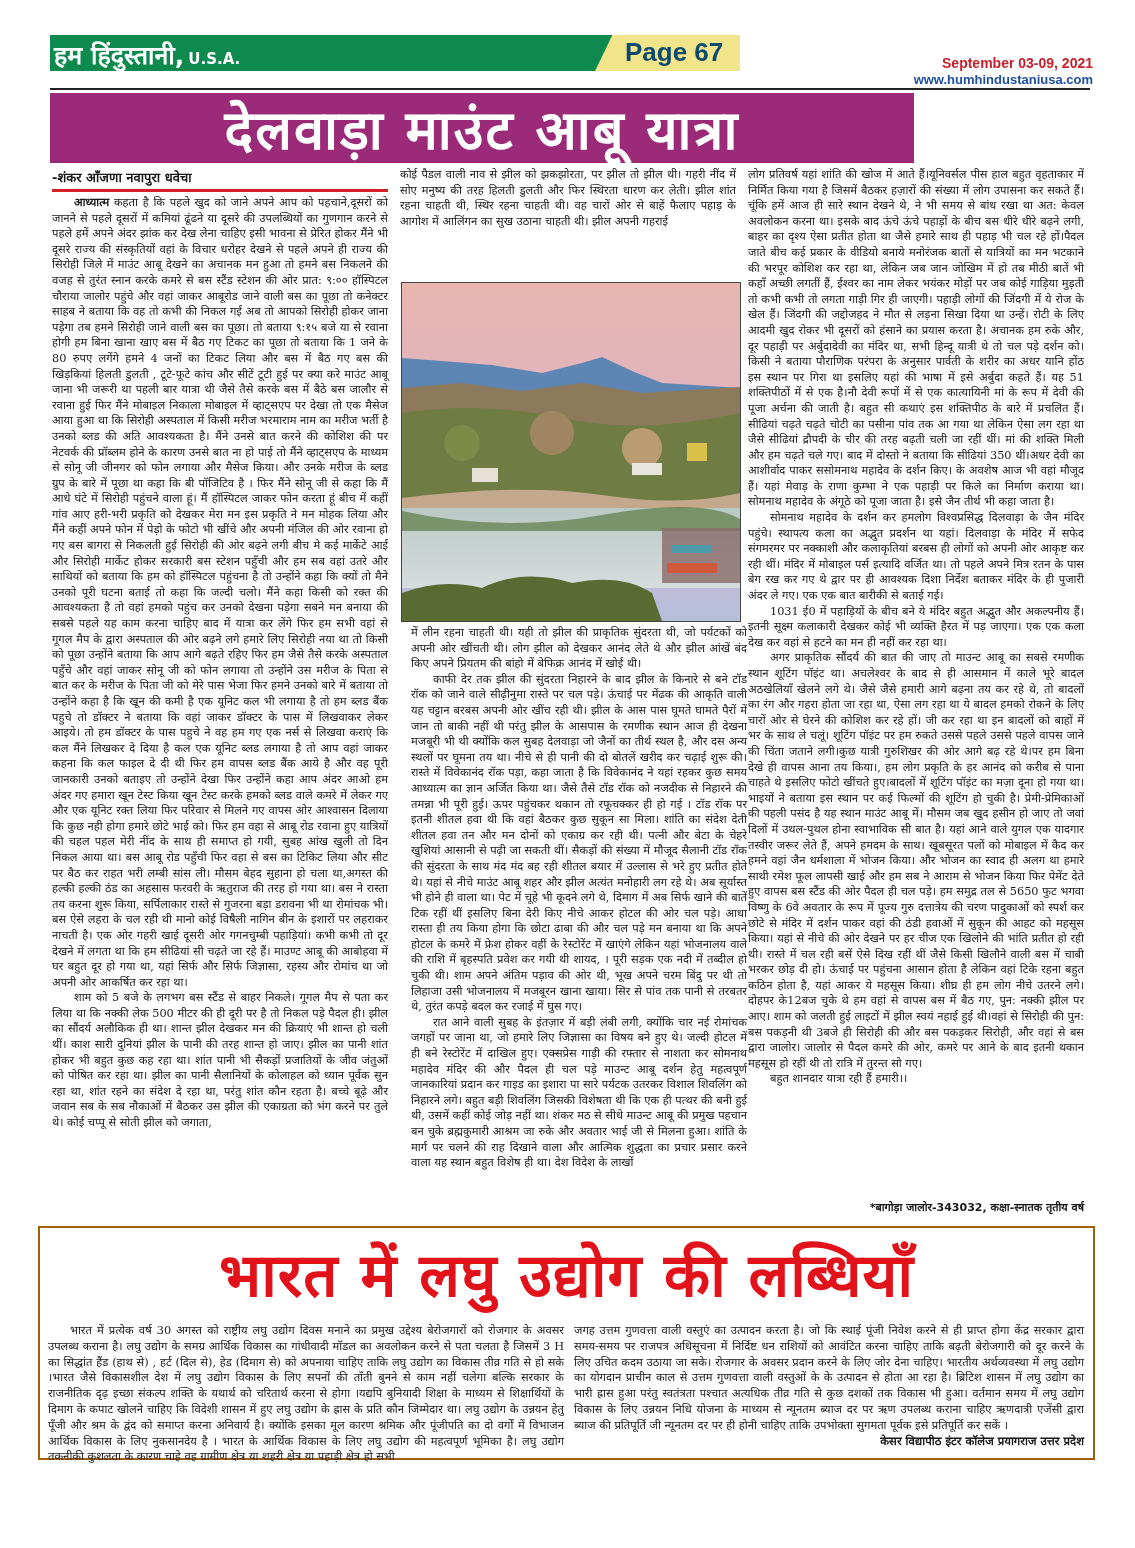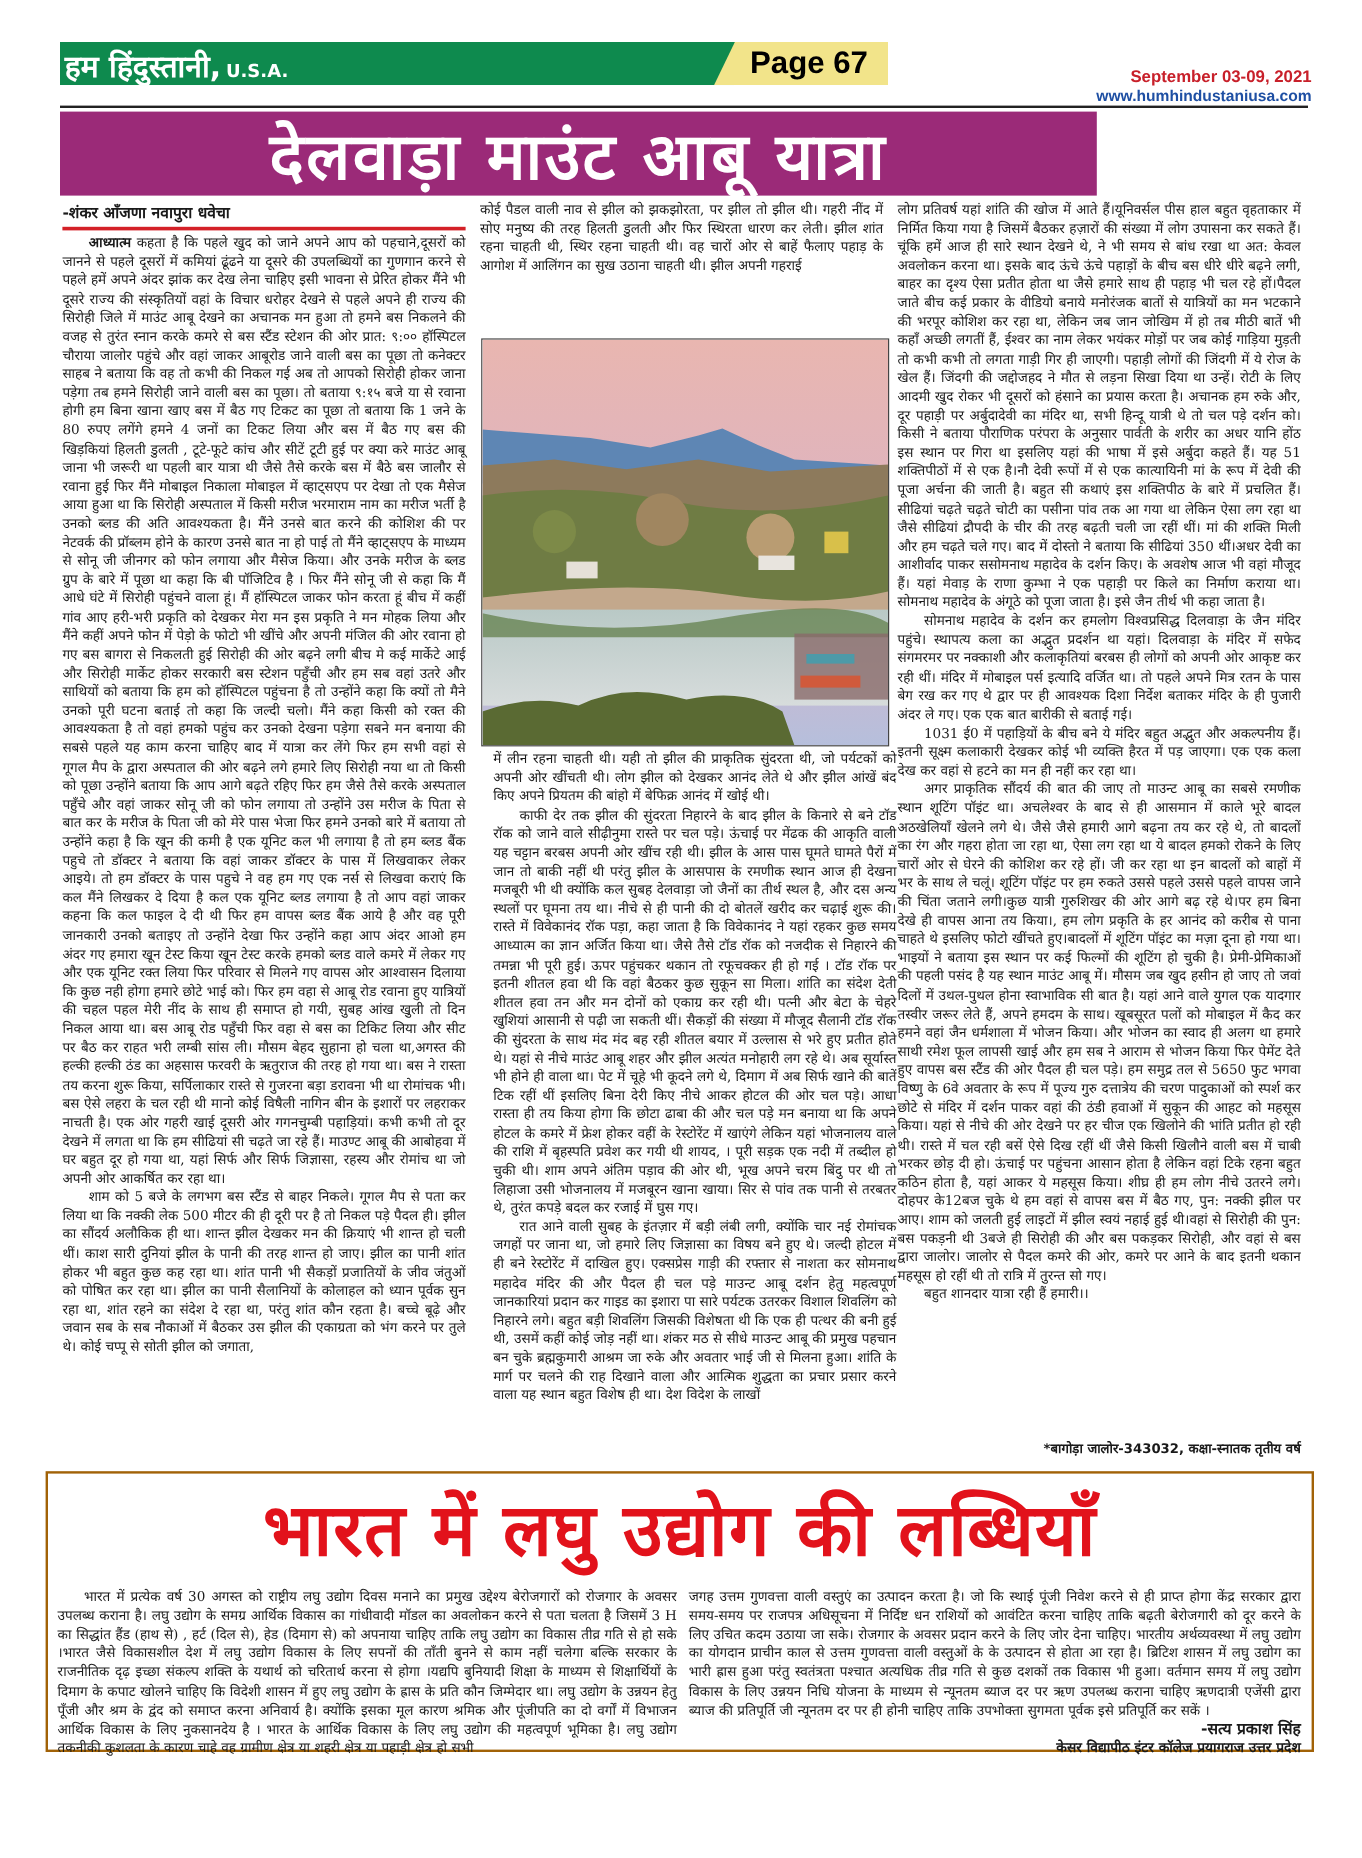--- a/index.html
+++ b/index.html
@@ -2,21 +2,21 @@
 <html><head>
 <meta charset="utf-8">
 <style>
   html, body { margin: 0; padding: 0; background: #ffffff; }
   body { width: 1135px; height: 1548px; position: relative; overflow: hidden; font-family: "DejaVu Serif", serif; color: #1a1a1a; }
   .masthead { position: absolute; left: 50px; top: 35px; width: 1040px; height: 36px; }
   .brand-bar { position: absolute; left: 0; top: 0; width: 585px; height: 36px; background: #0e8a4e; clip-path: polygon(0 0, 100% 0, 96% 100%, 0 100%); }
   .brand { position: absolute; left: 4px; top: 2px; font-family: "DejaVu Sans", sans-serif; font-weight: bold; font-size: 25px; color: #ffffff; white-space: nowrap; }
   .brand small { font-size: 15px; margin-left: 4px; }
   .page-tag { position: absolute; left: 545px; top: 0; width: 145px; height: 36px; background: #f2e48a; clip-path: polygon(12% 0, 100% 0, 100% 100%, 0 100%); }
-  .page-tag span { position: absolute; left: 30px; top: 2px; font-family: "Liberation Sans", sans-serif; font-weight: bold; font-size: 26px; color: #000000; text-align: right; }
+  .page-tag span { position: absolute; left: 30px; top: 2px; font-family: "Liberation Sans", sans-serif; font-weight: bold; font-size: 26px; color: #0c4a6e; text-align: right; }
   .date-line { position: absolute; right: 42px; top: 55px; font-family: "Liberation Sans", sans-serif; font-weight: bold; font-size: 14px; color: #c8202a; text-align: right; }
   .url-line { position: absolute; right: 42px; top: 72px; font-family: "Liberation Sans", sans-serif; font-weight: bold; font-size: 13px; color: #1e4fa3; text-align: right; }
   .rule-top { position: absolute; left: 50px; top: 88px; width: 1040px; height: 2px; background: #222; }
   .headline-band { position: absolute; left: 50px; top: 93px; width: 864px; height: 70px; background: #9b2a78; display: flex; align-items: center; justify-content: center; }
   .headline-band h1 { margin: 0; font-family: "DejaVu Sans", sans-serif; font-weight: bold; font-size: 54px; color: #ffffff; letter-spacing: 2px; }
   .col { position: absolute; font-size: 11.3px; line-height: 15.6px; text-align: justify; }
   .col p { margin: 0 0 0 0; text-indent: 22px; }
   .col p.noindent { text-indent: 0; }
   .col1 { left: 52px; top: 195px; width: 336px; }
   .col2 { left: 400px; top: 167px; width: 336px; }
@@ -117,17 +117,16 @@
 <div class="signoff">*बागोड़ा जालोर-343032, कक्षा-स्नातक तृतीय वर्ष</div>
 
 <div class="box2">
   <h2>भारत में लघु उद्योग की लब्धियाँ</h2>
   <div class="b2col b2col1">
     <p>भारत में प्रत्येक वर्ष 30 अगस्त को राष्ट्रीय लघु उद्योग दिवस मनाने का प्रमुख उद्देश्य बेरोजगारों को रोजगार के अवसर उपलब्ध कराना है। लघु उद्योग के समग्र आर्थिक विकास का गांधीवादी मॉडल का अवलोकन करने से पता चलता है जिसमें 3 H का सिद्धांत हैंड (हाथ से) , हर्ट (दिल से), हेड (दिमाग से) को अपनाया चाहिए ताकि लघु उद्योग का विकास तीव्र गति से हो सके ।भारत जैसे विकासशील देश में लघु उद्योग विकास के लिए सपनों की ताँती बुनने से काम नहीं चलेगा बल्कि सरकार के राजनीतिक दृढ़ इच्छा संकल्प शक्ति के यथार्थ को चरितार्थ करना से होगा ।यद्यपि बुनियादी शिक्षा के माध्यम से शिक्षार्थियों के दिमाग के कपाट खोलने चाहिए कि विदेशी शासन में हुए लघु उद्योग के ह्रास के प्रति कौन जिम्मेदार था। लघु उद्योग के उन्नयन हेतु पूँजी और श्रम के द्वंद को समाप्त करना अनिवार्य है। क्योंकि इसका मूल कारण श्रमिक और पूंजीपति का दो वर्गों में विभाजन आर्थिक विकास के लिए नुकसानदेय है । भारत के आर्थिक विकास के लिए लघु उद्योग की महत्वपूर्ण भूमिका है। लघु उद्योग तकनीकी कुशलता के कारण चाहे वह ग्रामीण क्षेत्र या शहरी क्षेत्र या पहाड़ी क्षेत्र हो सभी</p>
   </div>
   <div class="b2col b2col2">
     <p style="text-indent:0">जगह उत्तम गुणवत्ता वाली वस्तुएं का उत्पादन करता है। जो कि स्थाई पूंजी निवेश करने से ही प्राप्त होगा केंद्र सरकार द्वारा समय-समय पर राजपत्र अधिसूचना में निर्दिष्ट धन राशियों को आवंटित करना चाहिए ताकि बढ़ती बेरोजगारी को दूर करने के लिए उचित कदम उठाया जा सके। रोजगार के अवसर प्रदान करने के लिए जोर देना चाहिए। भारतीय अर्थव्यवस्था में लघु उद्योग का योगदान प्राचीन काल से उत्तम गुणवत्ता वाली वस्तुओं के के उत्पादन से होता आ रहा है। ब्रिटिश शासन में लघु उद्योग का भारी ह्रास हुआ परंतु स्वतंत्रता पश्चात अत्यधिक तीव्र गति से कुछ दशकों तक विकास भी हुआ। वर्तमान समय में लघु उद्योग विकास के लिए उन्नयन निधि योजना के माध्यम से न्यूनतम ब्याज दर पर ऋण उपलब्ध कराना चाहिए ऋणदात्री एजेंसी द्वारा ब्याज की प्रतिपूर्ति जी न्यूनतम दर पर ही होनी चाहिए ताकि उपभोक्ता सुगमता पूर्वक इसे प्रतिपूर्ति कर सकें ।</p>
     <div class="b2sign">
-      <div class="name">-सत्य प्रकाश सिंह</div>
       <div class="inst">केसर विद्यापीठ इंटर कॉलेज प्रयागराज उत्तर प्रदेश</div>
     </div>
   </div>
 </div>
 
 </body></html>

